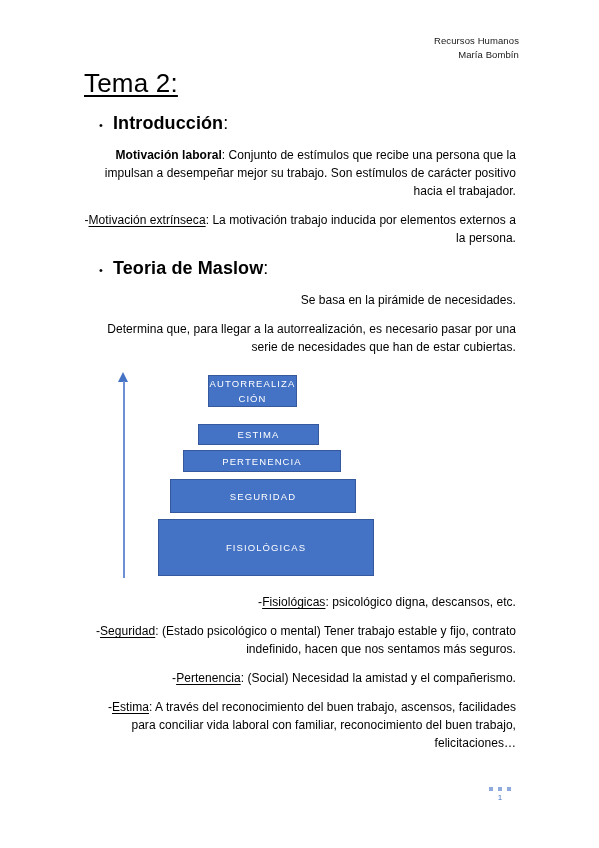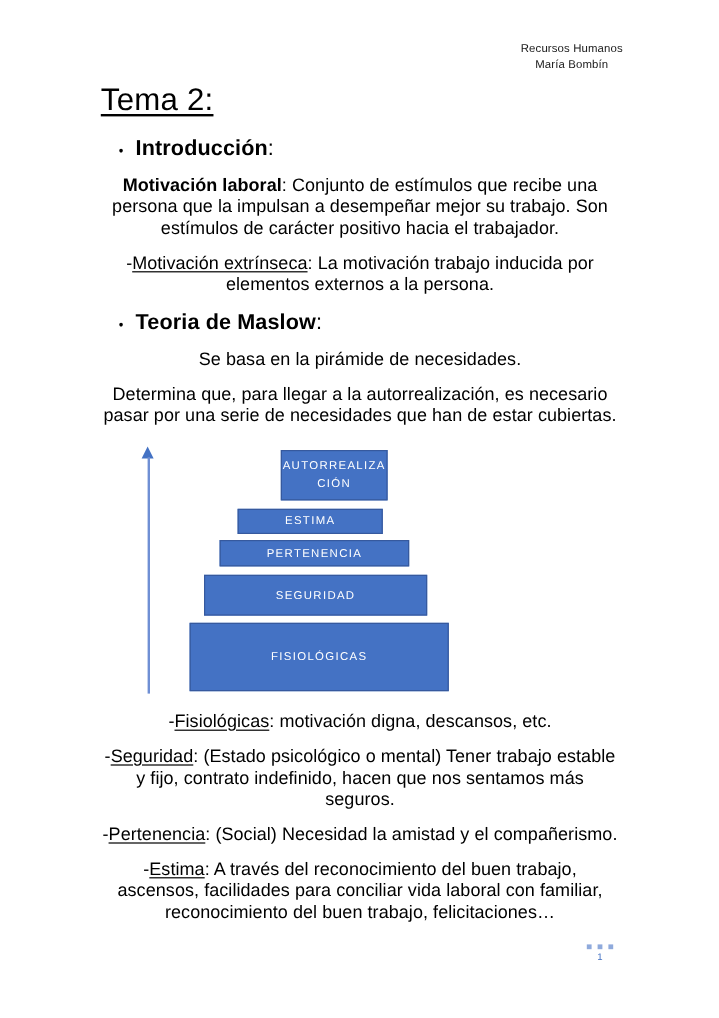--- a/index.html
+++ b/index.html
@@ -18,21 +18,21 @@
     background: #ffffff;
     overflow: hidden;
     box-sizing: border-box;
   }
 
   
   .doc-header {
     position: absolute;
     top: 34px;
     right: 80px;
-    text-align: center;
+    text-align: right;
     font-size: 9.5px;
     line-height: 14px;
     letter-spacing: 0.1px;
     color: #181818;
   }
   .doc-header div { white-space: nowrap; }
 
   
   .content {
     position: absolute;
@@ -65,25 +65,25 @@
     color: #000;
   }
   .bullet-label {
     font-size: 18px;
     font-weight: bold;
     letter-spacing: 0.1px;
   }
   .bullet-label .plain { font-weight: normal; }
 
   p.para {
-    font-size: 15px;
+    font-size: 12px;
     line-height: 18px;
     margin: 0 0 11px 0;
     letter-spacing: 0.05px;
-    text-align: center;
+    text-align: right;
   }
   p.para b { font-weight: bold; }
   .uline { text-decoration: underline; text-underline-offset: 2px; }
 
   
   .figure {
     position: relative;
     width: 432px;
     height: 218px;
     margin: 6px 0 8px 0;
@@ -177,40 +177,40 @@
       <span class="bullet-label"><span>Teoria de Maslow</span><span class="plain">:</span></span>
     </div>
 
     <p class="para">Se basa en la pirámide de necesidades.</p>
     <p class="para">Determina que, para llegar a la autorrealización, es necesario pasar por una serie de necesidades que han de estar cubiertas.</p>
 
     <div class="figure">
       <div class="axis-arrow"></div>
       <div class="axis-line"></div>
       <div id="tiers">
-          <div class="tier" style="left: 150px; top: 8px; width: 89px; height: 42px; background: rgb(68, 114, 196);">
+          <div class="tier" style="left: 124px; top: 8px; width: 89px; height: 32px; background: rgb(68, 114, 196);">
             <span>AUTORREALIZA<br>CIÓN</span>
           </div>
           <div class="tier" style="left: 114px; top: 57px; width: 121px; height: 21px; background: rgb(68, 114, 196);">
             <span>ESTIMA</span>
           </div>
           <div class="tier" style="left: 99px; top: 83px; width: 158px; height: 22px; background: rgb(68, 114, 196);">
             <span>PERTENENCIA</span>
           </div>
           <div class="tier" style="left: 86px; top: 112px; width: 186px; height: 34px; background: rgb(68, 114, 196);">
             <span>SEGURIDAD</span>
           </div>
           <div class="tier" style="left: 74px; top: 152px; width: 216px; height: 57px; background: rgb(68, 114, 196);">
             <span>FISIOLÓGICAS</span>
           </div>
         </div>
     </div>
 
     <div id="definitions">
-        <p class="para"><span>-</span><span class="uline">Fisiológicas</span><span>: motivación digna, descansos, etc.</span></p>
+        <p class="para"><span>-</span><span class="uline">Fisiológicas</span><span>: psicológico digna, descansos, etc.</span></p>
         <p class="para"><span>-</span><span class="uline">Seguridad</span><span>: (Estado psicológico o mental) Tener trabajo estable y fijo, contrato indefinido, hacen que nos sentamos más seguros.</span></p>
         <p class="para"><span>-</span><span class="uline">Pertenencia</span><span>: (Social) Necesidad la amistad y el compañerismo.</span></p>
         <p class="para"><span>-</span><span class="uline">Estima</span><span>: A través del reconocimiento del buen trabajo, ascensos, facilidades para conciliar vida laboral con familiar, reconocimiento del buen trabajo, felicitaciones…</span></p>
       </div>
 
   </div>
 
   <div class="footer">
     <div class="dots">
       <span></span>

